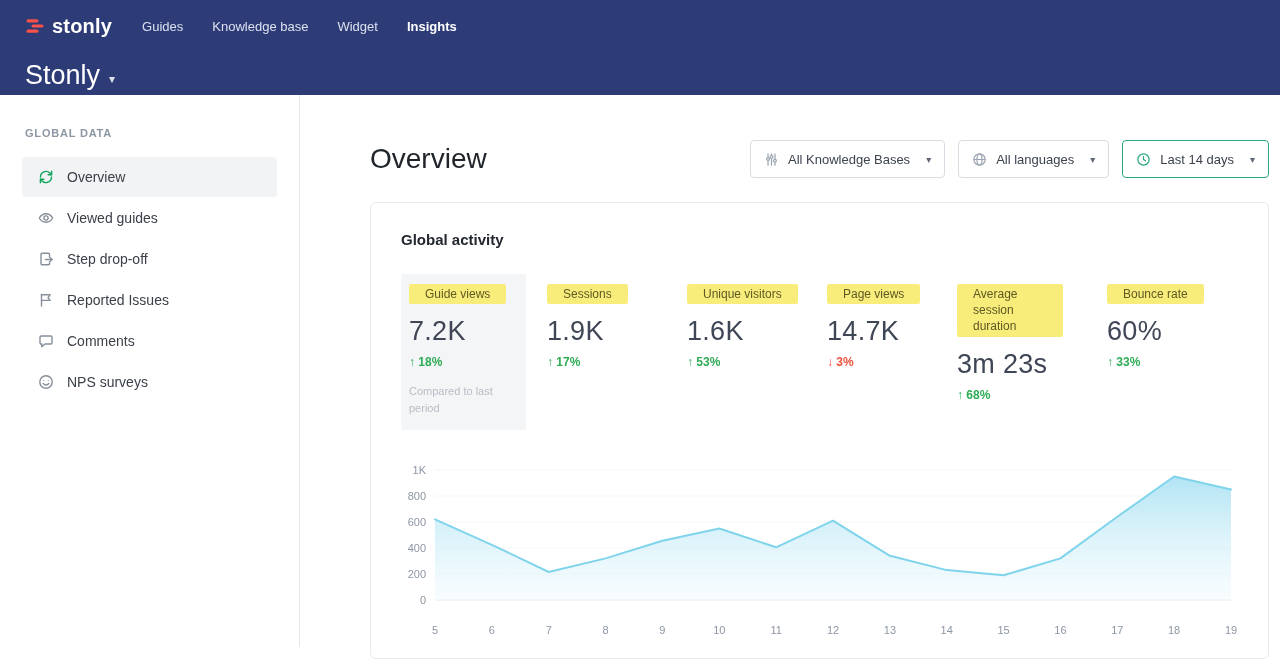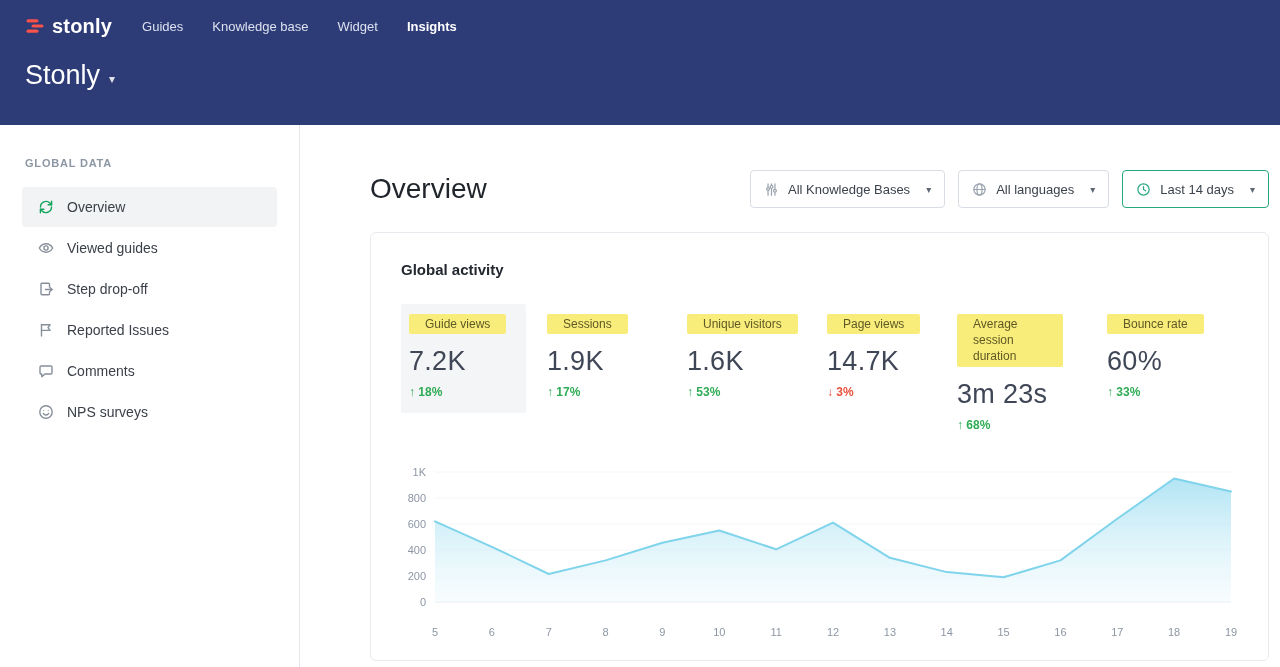--- a/index.html
+++ b/index.html
@@ -1,20 +1,20 @@
 <!DOCTYPE html>
 <html><head>
 <meta charset="utf-8">
 <style>
   * { box-sizing: border-box; margin: 0; padding: 0; }
   html, body { width: 1280px; height: 667px; overflow: hidden; }
   body { font-family: "Liberation Sans", sans-serif; background: #ffffff; color: #23272f; }
 
   
-  .header { height: 125px; background: #2d3b76; color: #fff; padding: 8px 0 0 25px; }
+  .header { height: 95px; background: #2d3b76; color: #fff; padding: 8px 0 0 25px; }
   .topbar { display: flex; align-items: center; height: 36px; }
   .logo { display: flex; align-items: center; gap: 7px; cursor: pointer; }
   .logo-text { font-size: 20px; font-weight: 700; letter-spacing: .2px; color: #fff; }
   .topnav { display: flex; margin-left: 30px; gap: 29px; align-items: center; }
   .topnav-item { font-size: 13px; color: rgba(235,239,250,.92); cursor: pointer; white-space: nowrap; }
   .topnav-item.active { font-weight: 700; color: #fff; }
   .workspace { display: flex; align-items: center; gap: 9px; margin-top: 16px; cursor: pointer; width: max-content; }
   .workspace-title { font-size: 27px; font-weight: 400; color: #fff; }
   .ws-caret { font-size: 12px; color: rgba(255,255,255,.85); padding-top: 6px; }
 
@@ -210,20 +210,21 @@
 
         <div class="metrics">
 
           <div class="metric m0">
             <span class="metric-label">Guide views</span>
             <div class="metric-value">7.2K</div>
             <div class="metric-delta" style="color: rgb(46, 171, 85);">
               <span>↑</span>
               <span>18%</span>
             </div>
+            <div class="metric-note">Compared to last period</div>
           </div>
 
           <div class="metric m1">
             <span class="metric-label">Sessions</span>
             <div class="metric-value">1.9K</div>
             <div class="metric-delta" style="color: rgb(46, 171, 85);">
               <span>↑</span>
               <span>17%</span>
             </div>
           </div>

